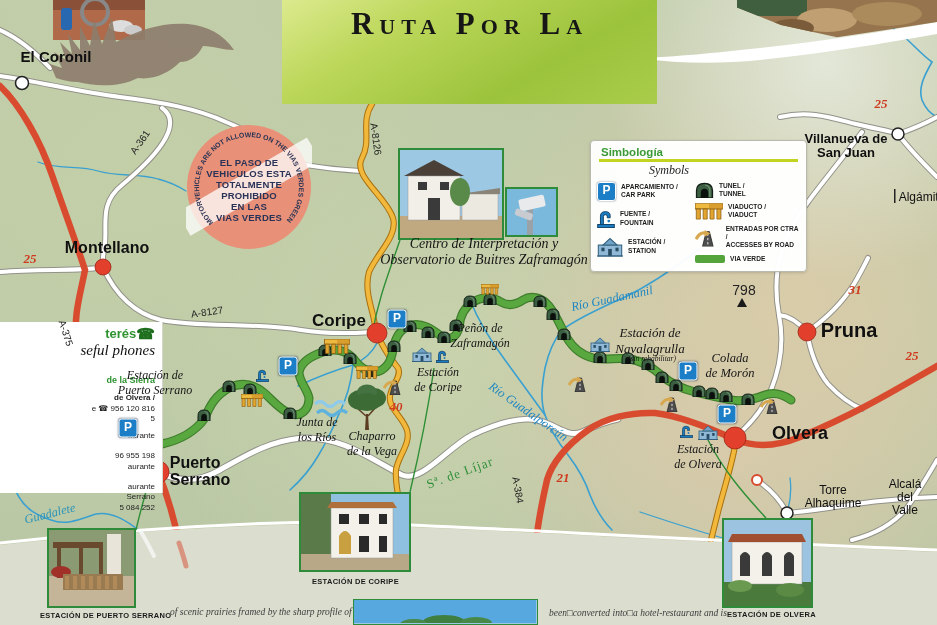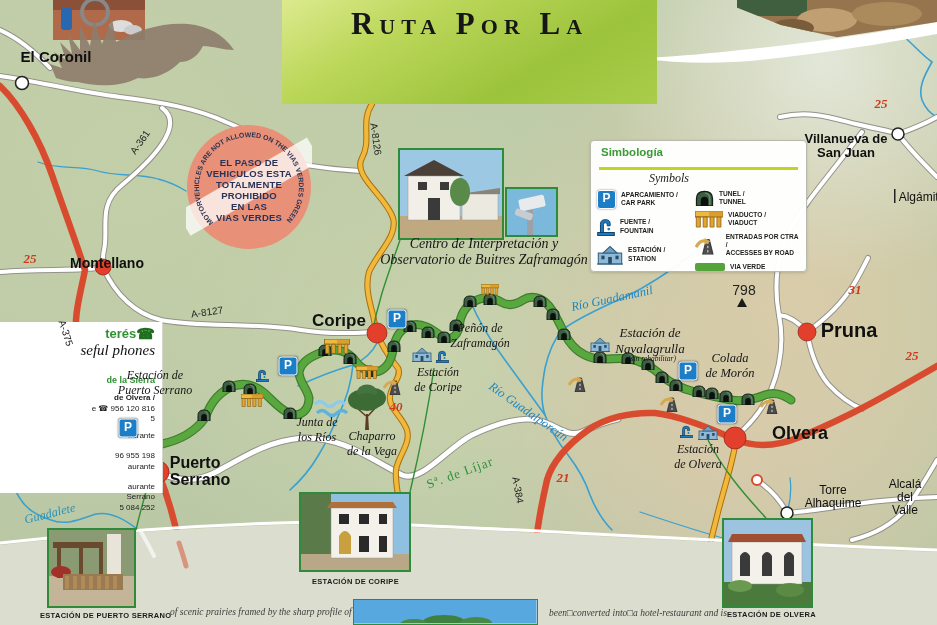--- a/index.html
+++ b/index.html
@@ -33,21 +33,21 @@
     font-variant:small-caps;}
   .title .l1{font-size:31px;font-weight:600;letter-spacing:6px;margin-top:6px;}
   .title .l2{font-size:45px;font-weight:700;letter-spacing:7px;margin-top:-2px;}
   
   .stamp-center{font:bold 9.5px "Liberation Sans",sans-serif;color:#293257;
     letter-spacing:.2px;}
   
   .legend{left:590px;top:140px;width:215px;height:130px;background:rgba(255,255,255,.97);
     border:1px solid #b9b9ad;border-radius:4px;box-shadow:0 1px 3px rgba(0,0,0,.15);}
   .legend-title{font:bold 11.5px "Liberation Sans",sans-serif;color:#3a9a35;
-    padding:5px 10px 9px 10px;}
+    padding:5px 10px 1px 10px;}
   .legend-rule{height:2.5px;background:#c3d420;margin:0 8px;}
   .legend-sub{font:italic 12px "Liberation Serif",serif;color:#1c1c1c;margin:1px 0 2px 58px;}
   .legend-cols{display:flex;padding:2px 5px 0 6px;}
   .lcol{width:98px;display:flex;flex-direction:column;gap:9px;}
   .rcol{flex:1;display:flex;flex-direction:column;gap:5px;}
   .lrow{display:flex;align-items:center;gap:5px;}
   .llab{font:bold 6.6px "Liberation Sans",sans-serif;color:#1c1c1c;line-height:1.25;}
   .llab span{display:block;}
   .vvbar{width:30px;height:8px;background:#55a33b;border-radius:2px;}
   
@@ -500,21 +500,21 @@
     </svg>
   </div>
 
   <div class="p-icon" style="left:128px;top:428px;">P</div>
   <div class="p-icon" style="left:397px;top:319px;">P</div>
   <div class="p-icon" style="left:288px;top:366px;">P</div>
   <div class="p-icon" style="left:688px;top:371px;">P</div>
   <div class="p-icon" style="left:727px;top:414px;">P</div>
 
   <div class="lbl town" style="left:56px;top:57px;font-size:15px;">El Coronil</div>
-  <div class="lbl town" style="left:107px;top:264px;font-size:14px;">Montellano</div>
+  <div class="lbl town" style="left:107px;top:248px;font-size:16px;">Montellano</div>
   <div class="lbl town" style="left:339px;top:321px;font-size:17px;">Coripe</div>
   <div class="lbl town" style="left:849px;top:331px;font-size:20px;">Pruna</div>
   <div class="lbl town" style="left:800px;top:434px;font-size:18px;">Olvera</div>
   <div class="lbl town" style="left:200px;top:471px;font-size:16px;text-align:left;">Puerto
 Serrano</div>
   <div class="lbl town" style="left:846px;top:146px;font-size:13px;">Villanueva de
 San Juan</div>
   <div class="lbl town" style="left:925px;top:197px;font-size:12px;font-weight:normal;">Algámitas</div>
   <div class="lbl town" style="left:833px;top:497px;font-size:12px;font-weight:normal;">Torre
 Alhaquime</div>

